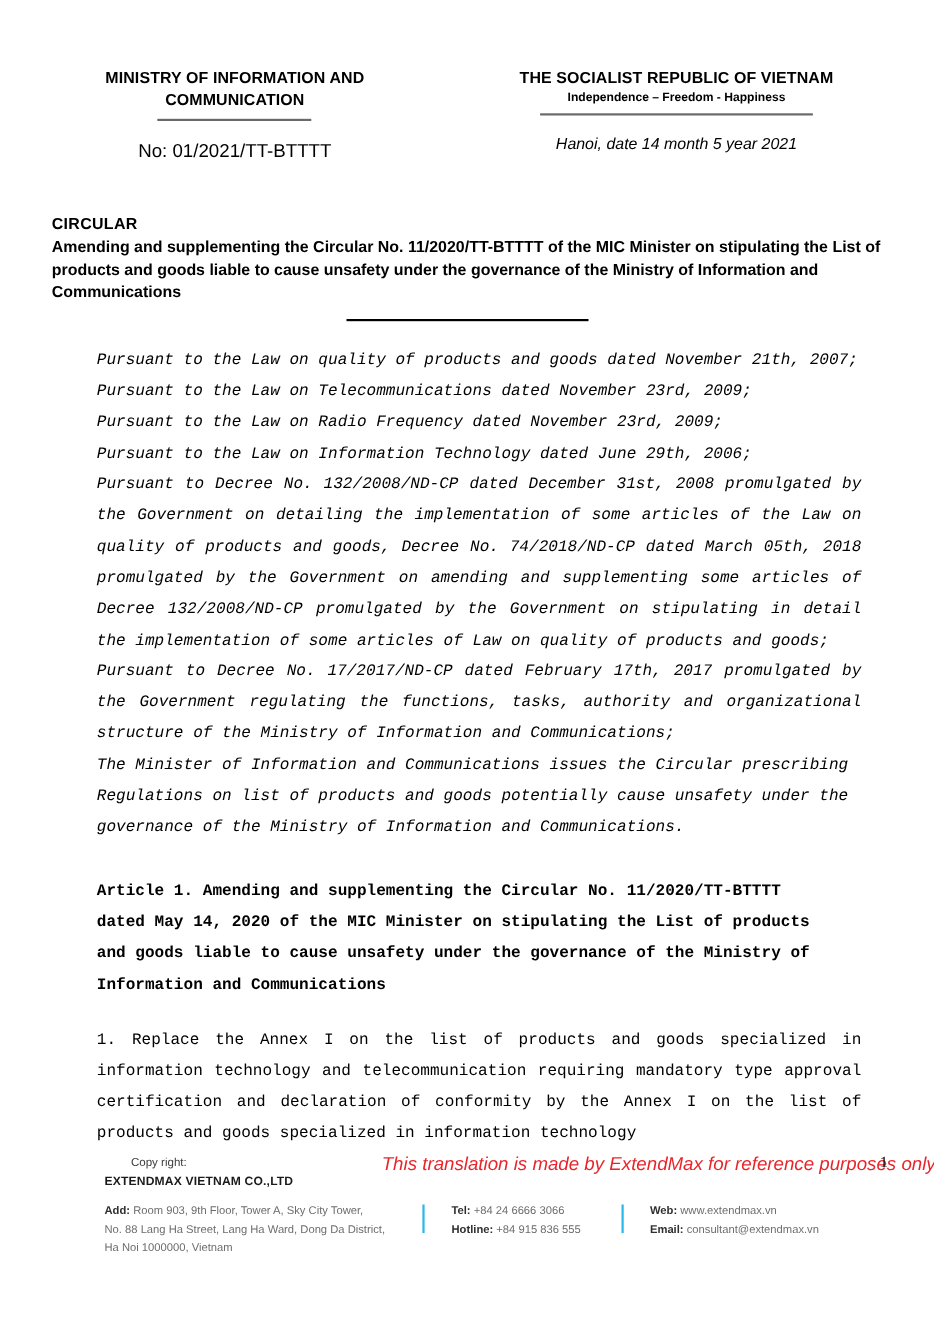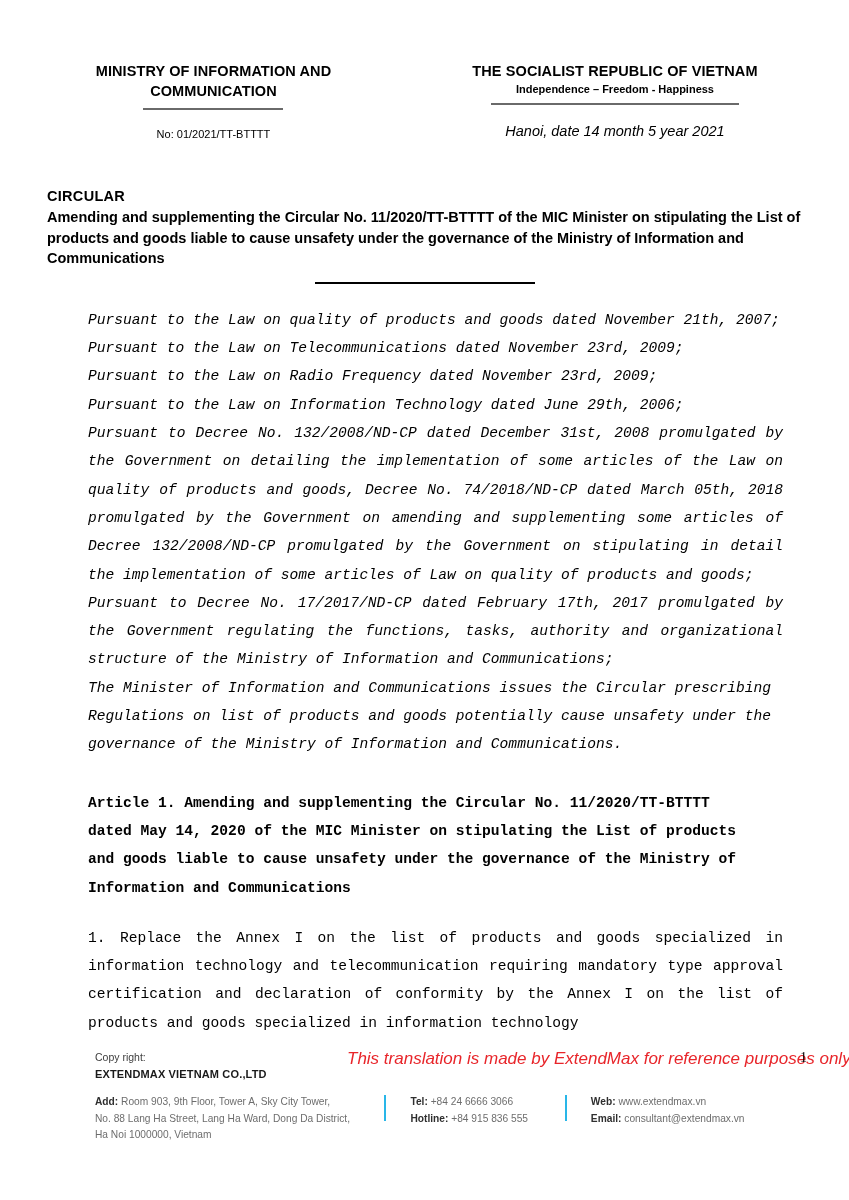--- a/index.html
+++ b/index.html
@@ -53,21 +53,21 @@
     margin: 7px auto 0 auto;
   }
   .hdr-col.left .hdr-rule { width: 140px; }
   .hdr-col.right .hdr-rule { width: 248px; }
   .hdr-sub {
     font-size: 11px;
     font-weight: bold;
     line-height: 1.35;
   }
   .hdr-no {
-    font-size: 11px;
+    font-size: 17px;
     margin-top: 18px;
     white-space: nowrap;
   }
   .hdr-date {
     font-size: 14.5px;
     font-style: italic;
     margin-top: 18px;
     white-space: nowrap;
   }
 
@@ -131,20 +131,21 @@
     box-sizing: border-box;
   }
   .footer-top {
     position: relative;
     height: 34px;
   }
   .copy-right {
     font-size: 10.5px;
     color: #3d3d3d;
     line-height: 1.55;
+    margin-left: 24px;
   }
   .company {
     font-size: 11px;
     font-weight: bold;
     color: #1a1a1a;
     line-height: 1.55;
     letter-spacing: .15px;
   }
   .translation-note {
     position: absolute;

